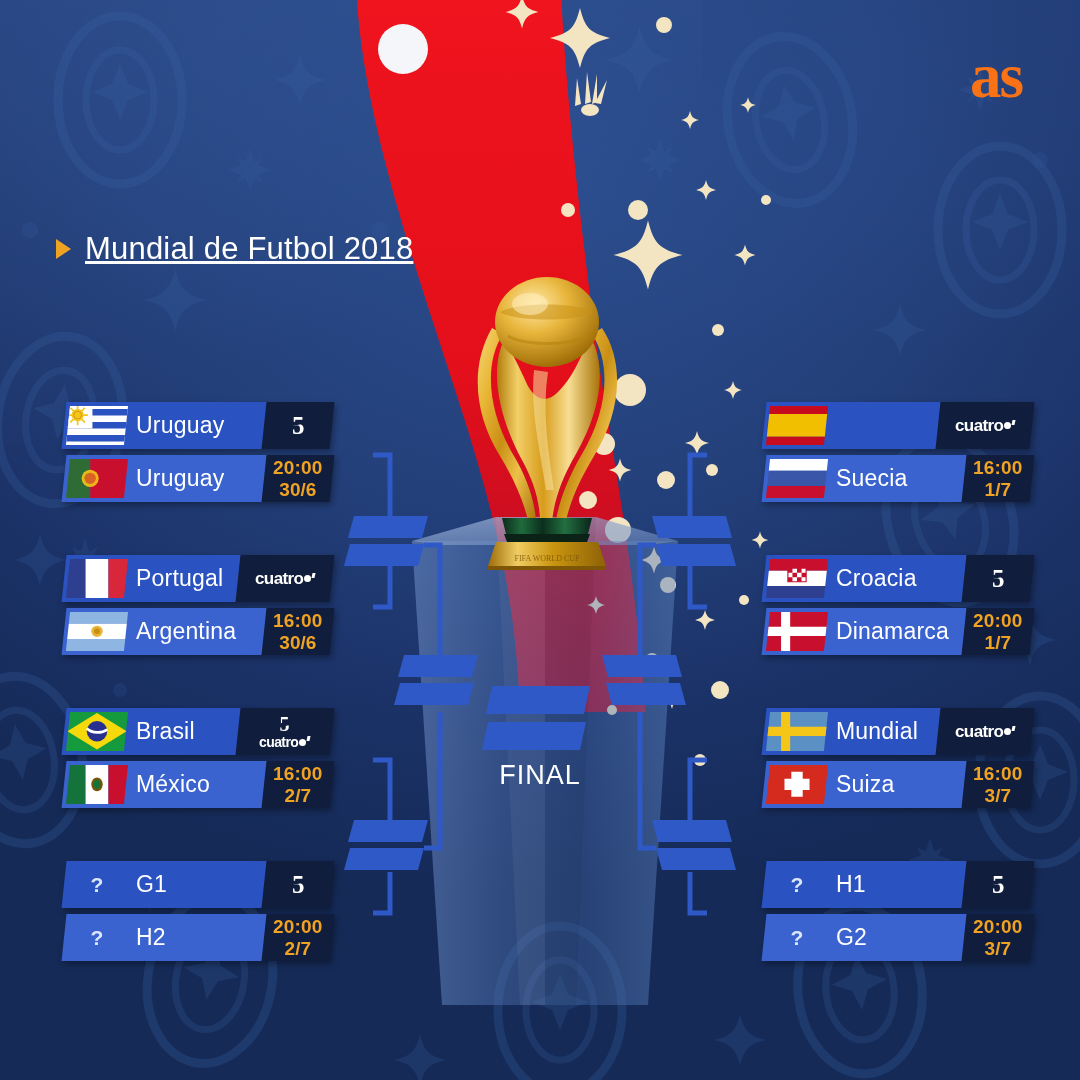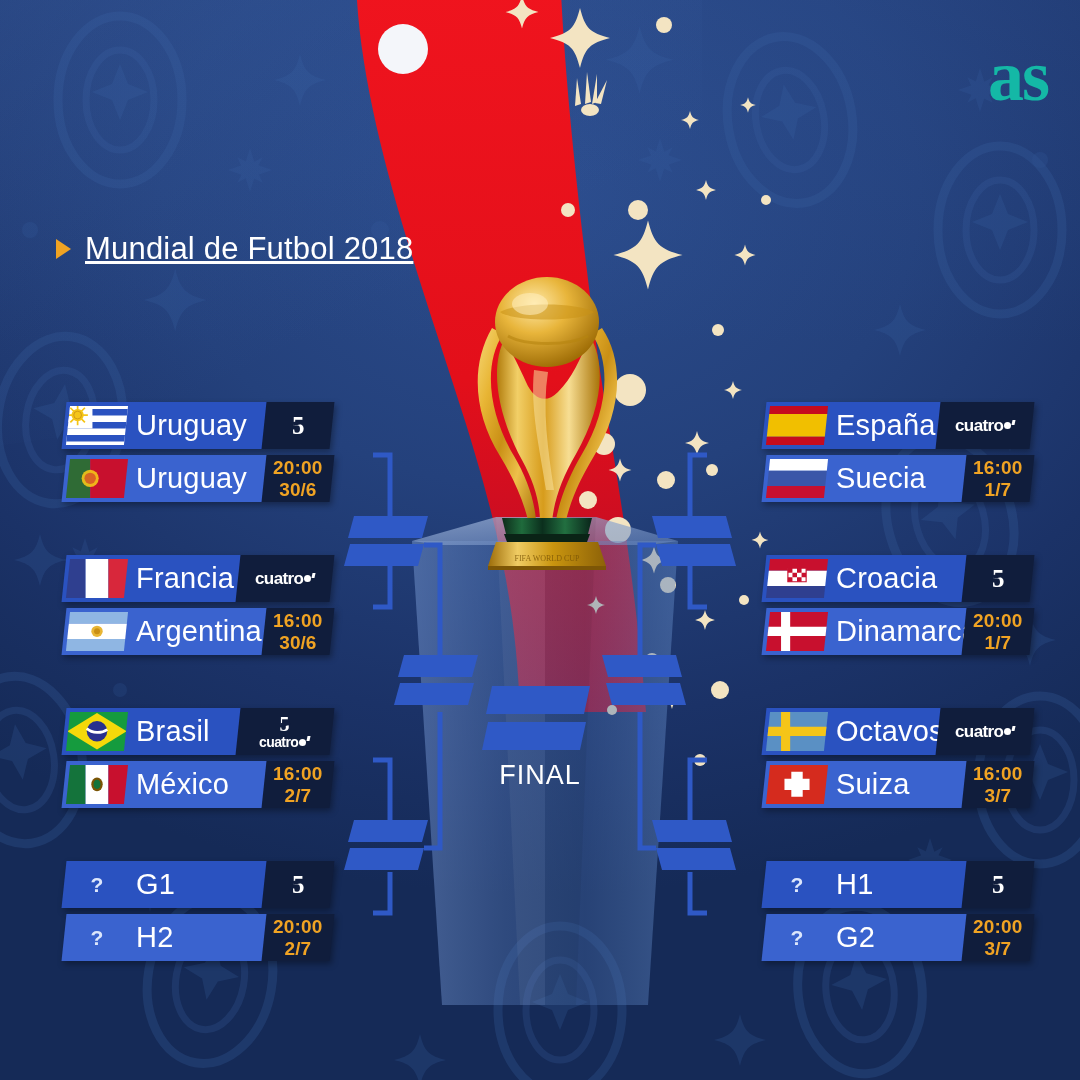--- a/index.html
+++ b/index.html
@@ -32,23 +32,23 @@
 
   
   .swoosh { position:absolute; left:0; top:0; width:1080px; height:1080px; }
 
   
   .trophy-wrap { position:absolute; left:430px; top:250px; width:230px; height:320px; }
   .pedestal { position:absolute; left:400px; top:515px; width:290px; height:490px; }
 
   
   .as-logo {
-    position:absolute; right:32px; top:34px;
+    position:absolute; right:58px; top:34px;
     font-family:"Liberation Serif", serif;
-    font-size:72px; line-height:84px; font-weight:700; color:#14b8a6;
+    font-size:63px; line-height:84px; font-weight:700; color:#f97316;
     letter-spacing:-2px;
   }
   .title-block { position:absolute; left:56px; top:226px; }
   .title-row { display:flex; align-items:center; gap:14px; height:46px; }
   .tri {
     width:0;height:0;
     border-left:15px solid #f0a323;
     border-top:10px solid transparent;
     border-bottom:10px solid transparent;
     flex:0 0 auto;
@@ -78,21 +78,21 @@
   }
   .flag { position:absolute; inset:0; transform:skewX(6deg) scale(1.18); }
   .qmark {
     position:absolute; left:4px; top:0; width:58px; height:47px;
     display:flex; align-items:center; justify-content:center;
     color:#dce6fb; font-size:21px; font-weight:700;
   }
   .tname {
     position:absolute; left:72px; top:0; height:47px; width:150px;
     display:flex; align-items:center;
-    color:#ffffff; font-size:29px; font-weight:400; letter-spacing:.2px;
+    color:#ffffff; font-size:23px; font-weight:400; letter-spacing:.2px;
     white-space:nowrap;
   }
   .infobox {
     position:absolute; top:0; height:47px; width:68px; right:-6px;
     background:#101d3c; transform:skewX(-6deg);
     display:flex; align-items:center; justify-content:center;
   }
   .infobox.wide { width:94px; right:-6px; }
   .infobox > .inner { transform:skewX(6deg); text-align:center; line-height:1; }
   .time {
@@ -461,21 +461,21 @@
     <div class="match" style="top:555px">
       <div class="row r1">
         <div class="bar"></div>
         <div class="flagbox">
           <svg class="flag" viewBox="0 0 60 40">
             <rect width="20" height="40" fill="#2f3f8f"></rect>
             <rect x="20" width="20" height="40" fill="#ffffff"></rect>
             <rect x="40" width="20" height="40" fill="#d8273b"></rect>
           </svg>
         </div>
-        <div class="tname">Francia</div>
+        <div class="tname">Portugal</div>
         <div class="infobox wide">
           <span class="inner">
             <span class="chcuatro">
               <span>cuatro</span>
                 <span class="dot"></span>
                 <span class="tick"></span>
             </span>
           </span>
         </div>
       </div>
@@ -574,21 +574,20 @@
     <div class="match" style="top:402px">
       <div class="row r1">
         <div class="bar"></div>
         <div class="flagbox">
           <svg class="flag" viewBox="0 0 60 40">
             <rect width="60" height="10" fill="#c60b1e"></rect>
             <rect y="10" width="60" height="20" fill="#f1bf00"></rect>
             <rect y="30" width="60" height="10" fill="#c60b1e"></rect>
           </svg>
         </div>
-        <div class="tname">España</div>
         <div class="infobox wide">
           <span class="inner">
             <span class="chcuatro">
               <span>cuatro</span>
                 <span class="dot"></span>
                 <span class="tick"></span>
             </span>
           </span>
         </div>
       </div>
@@ -659,21 +658,21 @@
     <div class="match" style="top:708px">
       <div class="row r1">
         <div class="bar"></div>
         <div class="flagbox">
           <svg class="flag" viewBox="0 0 60 40">
             <rect width="60" height="40" fill="#5a90c4"></rect>
             <rect x="16" width="8" height="40" fill="#f5c518"></rect>
             <rect y="16" width="60" height="8" fill="#f5c518"></rect>
           </svg>
         </div>
-        <div class="tname">Octavos</div>
+        <div class="tname">Mundial</div>
         <div class="infobox wide">
           <span class="inner">
             <span class="chcuatro">
               <span>cuatro</span>
                 <span class="dot"></span>
                 <span class="tick"></span>
             </span>
           </span>
         </div>
       </div>

